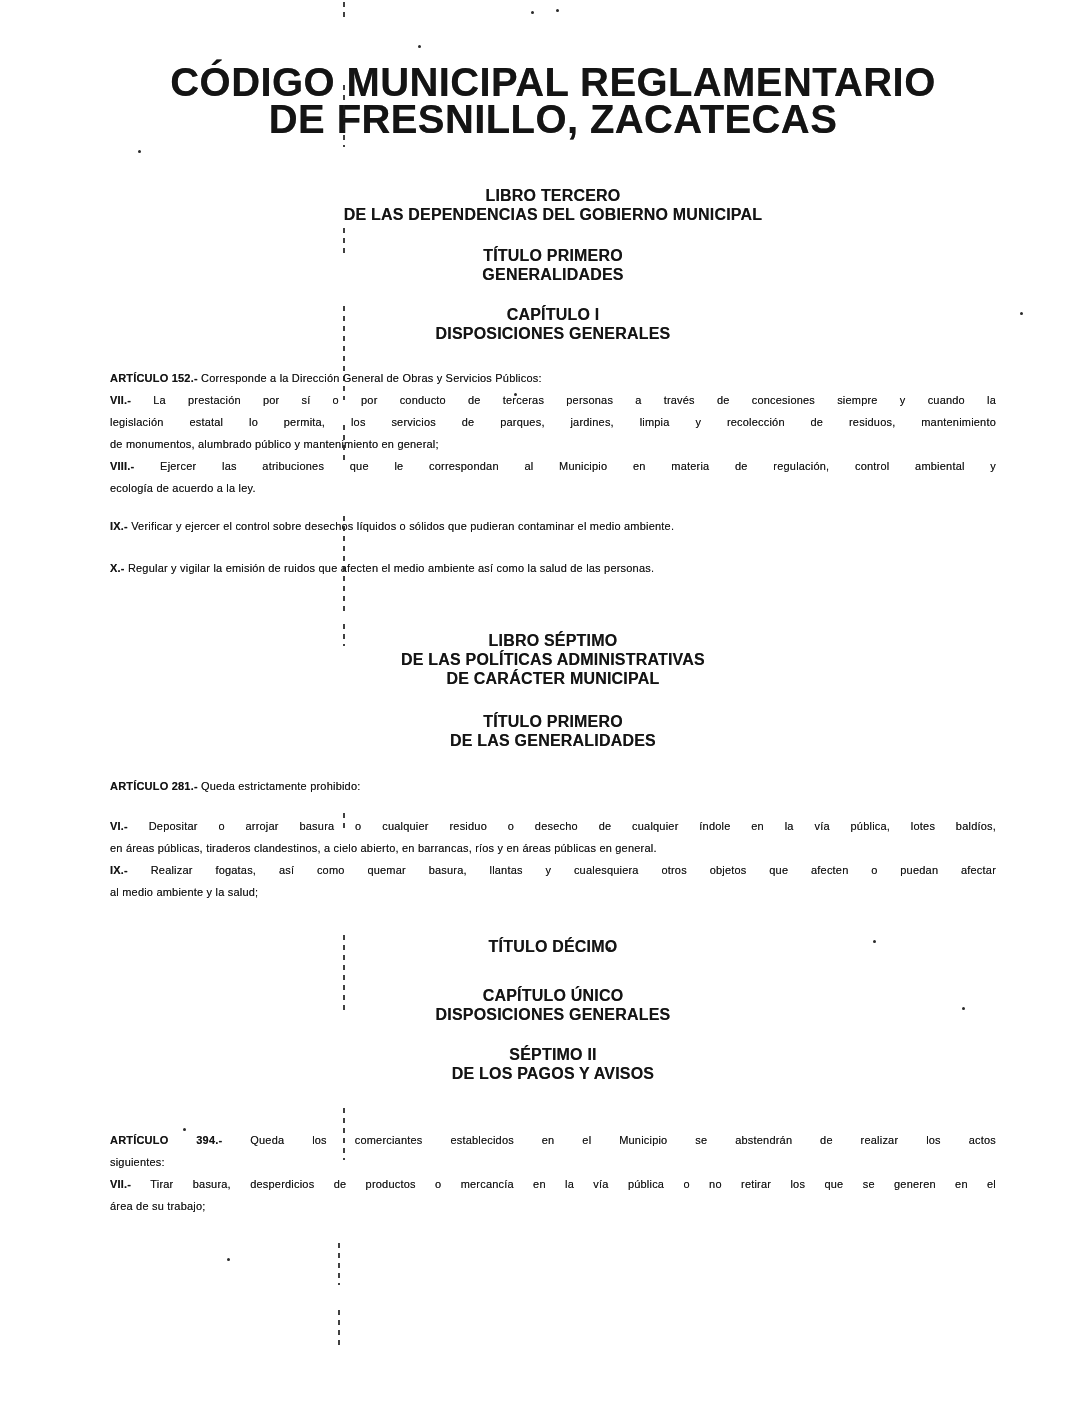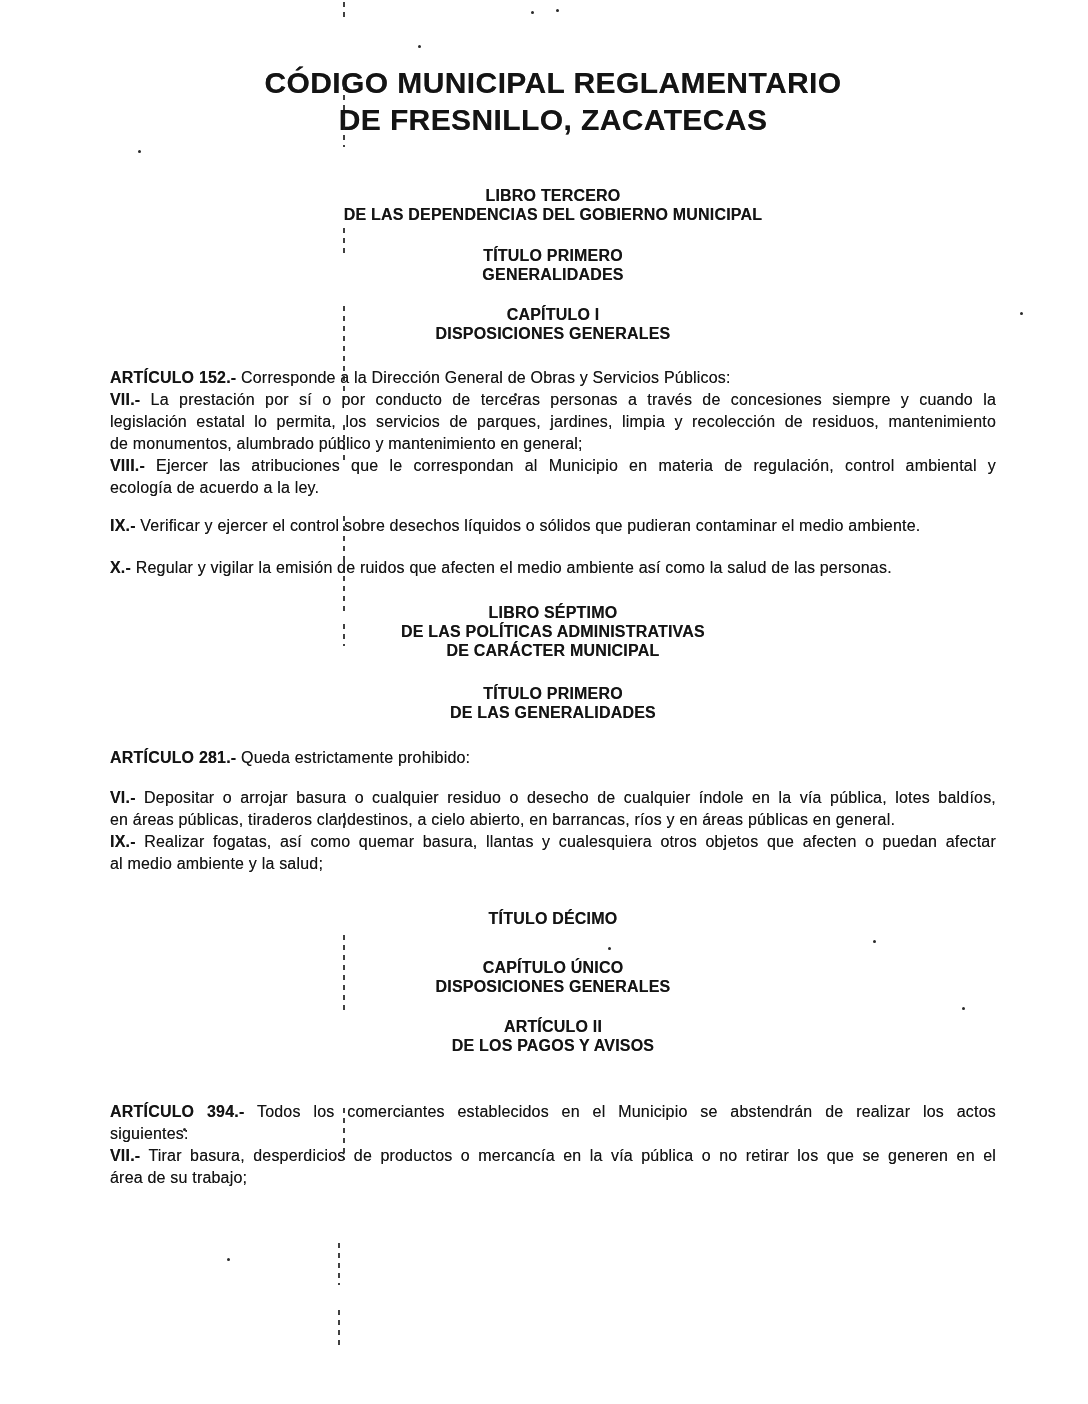--- a/index.html
+++ b/index.html
@@ -9,29 +9,29 @@
     color: #141414;
     overflow: hidden;
   }
   .page { position: absolute; inset: 0; background: #fff; }
   .content {
     position: absolute; left: 110px; top: 0; width: 886px;
     text-shadow: 0 0 0.5px rgba(0,0,0,0.55);
   }
   .title {
     margin-top: 64px;
-    font-size: 30px; line-height: 37px; font-weight: bold;
+    font-size: 40px; line-height: 37px; font-weight: bold;
     text-align: center; letter-spacing: 0.4px;
   }
   .hd {
     font-size: 16px; line-height: 19px; font-weight: bold;
     text-align: center; letter-spacing: 0.2px;
   }
   .bd, .jline {
-    font-size: 16px; line-height: 22px; letter-spacing: 0.2px;
+    font-size: 11px; line-height: 22px; letter-spacing: 0.2px;
   }
   .jline { text-align: justify; text-align-last: justify; }
   .jline.last { text-align-last: left; }
   .bd b, .jline b { font-weight: bold; }
   
   .fold {
     position: absolute; width: 2px; left: 343px;
     background-image: repeating-linear-gradient(to bottom, #1f1f1f 0 5px, transparent 5px 10px);
     opacity: 0.85;
   }
@@ -76,21 +76,21 @@
     </div>
     <div>
       <div class="jline"><b>VIII.-</b><span> Ejercer las atribuciones que le correspondan al Municipio en materia de regulación, control ambiental y</span></div>
       <div class="jline last">ecología de acuerdo a la ley.</div>
     </div>
 
     <p class="bd" style="margin:16px 0 0 0"><b>IX.-</b><span> Verificar y ejercer el control sobre desechos líquidos o sólidos que pudieran contaminar el medio ambiente.</span></p>
 
     <p class="bd" style="margin:20px 0 0 0"><b>X.-</b><span> Regular y vigilar la emisión de ruidos que afecten el medio ambiente así como la salud de las personas.</span></p>
 
-    <div class="hd" style="margin-top:24px">
+    <div class="hd" style="margin-top:52px">
       <div>LIBRO SÉPTIMO</div>
       <div>DE LAS POLÍTICAS ADMINISTRATIVAS</div>
       <div>DE CARÁCTER MUNICIPAL</div>
     </div>
 
     <div class="hd" style="margin-top:24px">
       <div>TÍTULO PRIMERO</div>
       <div>DE LAS GENERALIDADES</div>
     </div>
 
@@ -108,26 +108,26 @@
     <div class="hd" style="margin-top:34px">
       <div>TÍTULO DÉCIMO</div>
     </div>
 
     <div class="hd" style="margin-top:30px">
       <div>CAPÍTULO ÚNICO</div>
       <div>DISPOSICIONES GENERALES</div>
     </div>
 
     <div class="hd" style="margin-top:21px">
-      <div>ARTÍCULO II</div>
+      <div>SÉPTIMO II</div>
       <div>DE LOS PAGOS Y AVISOS</div>
     </div>
 
     <div style="margin-top:46px">
-      <div class="jline"><b>ARTÍCULO 394.-</b><span> Todos los comerciantes establecidos en el Municipio se abstendrán de realizar los actos</span></div>
+      <div class="jline"><b>ARTÍCULO 394.-</b><span> Queda los comerciantes establecidos en el Municipio se abstendrán de realizar los actos</span></div>
       <div class="jline last">siguientes:</div>
     </div>
     <div>
       <div class="jline"><b>VII.-</b><span> Tirar basura, desperdicios de productos o mercancía en la vía pública o no retirar los que se generen en el</span></div>
       <div class="jline last">área de su trabajo;</div>
     </div>
 
   </div>
 
   <div class="fold" style="top:2px;height:16px"></div>

